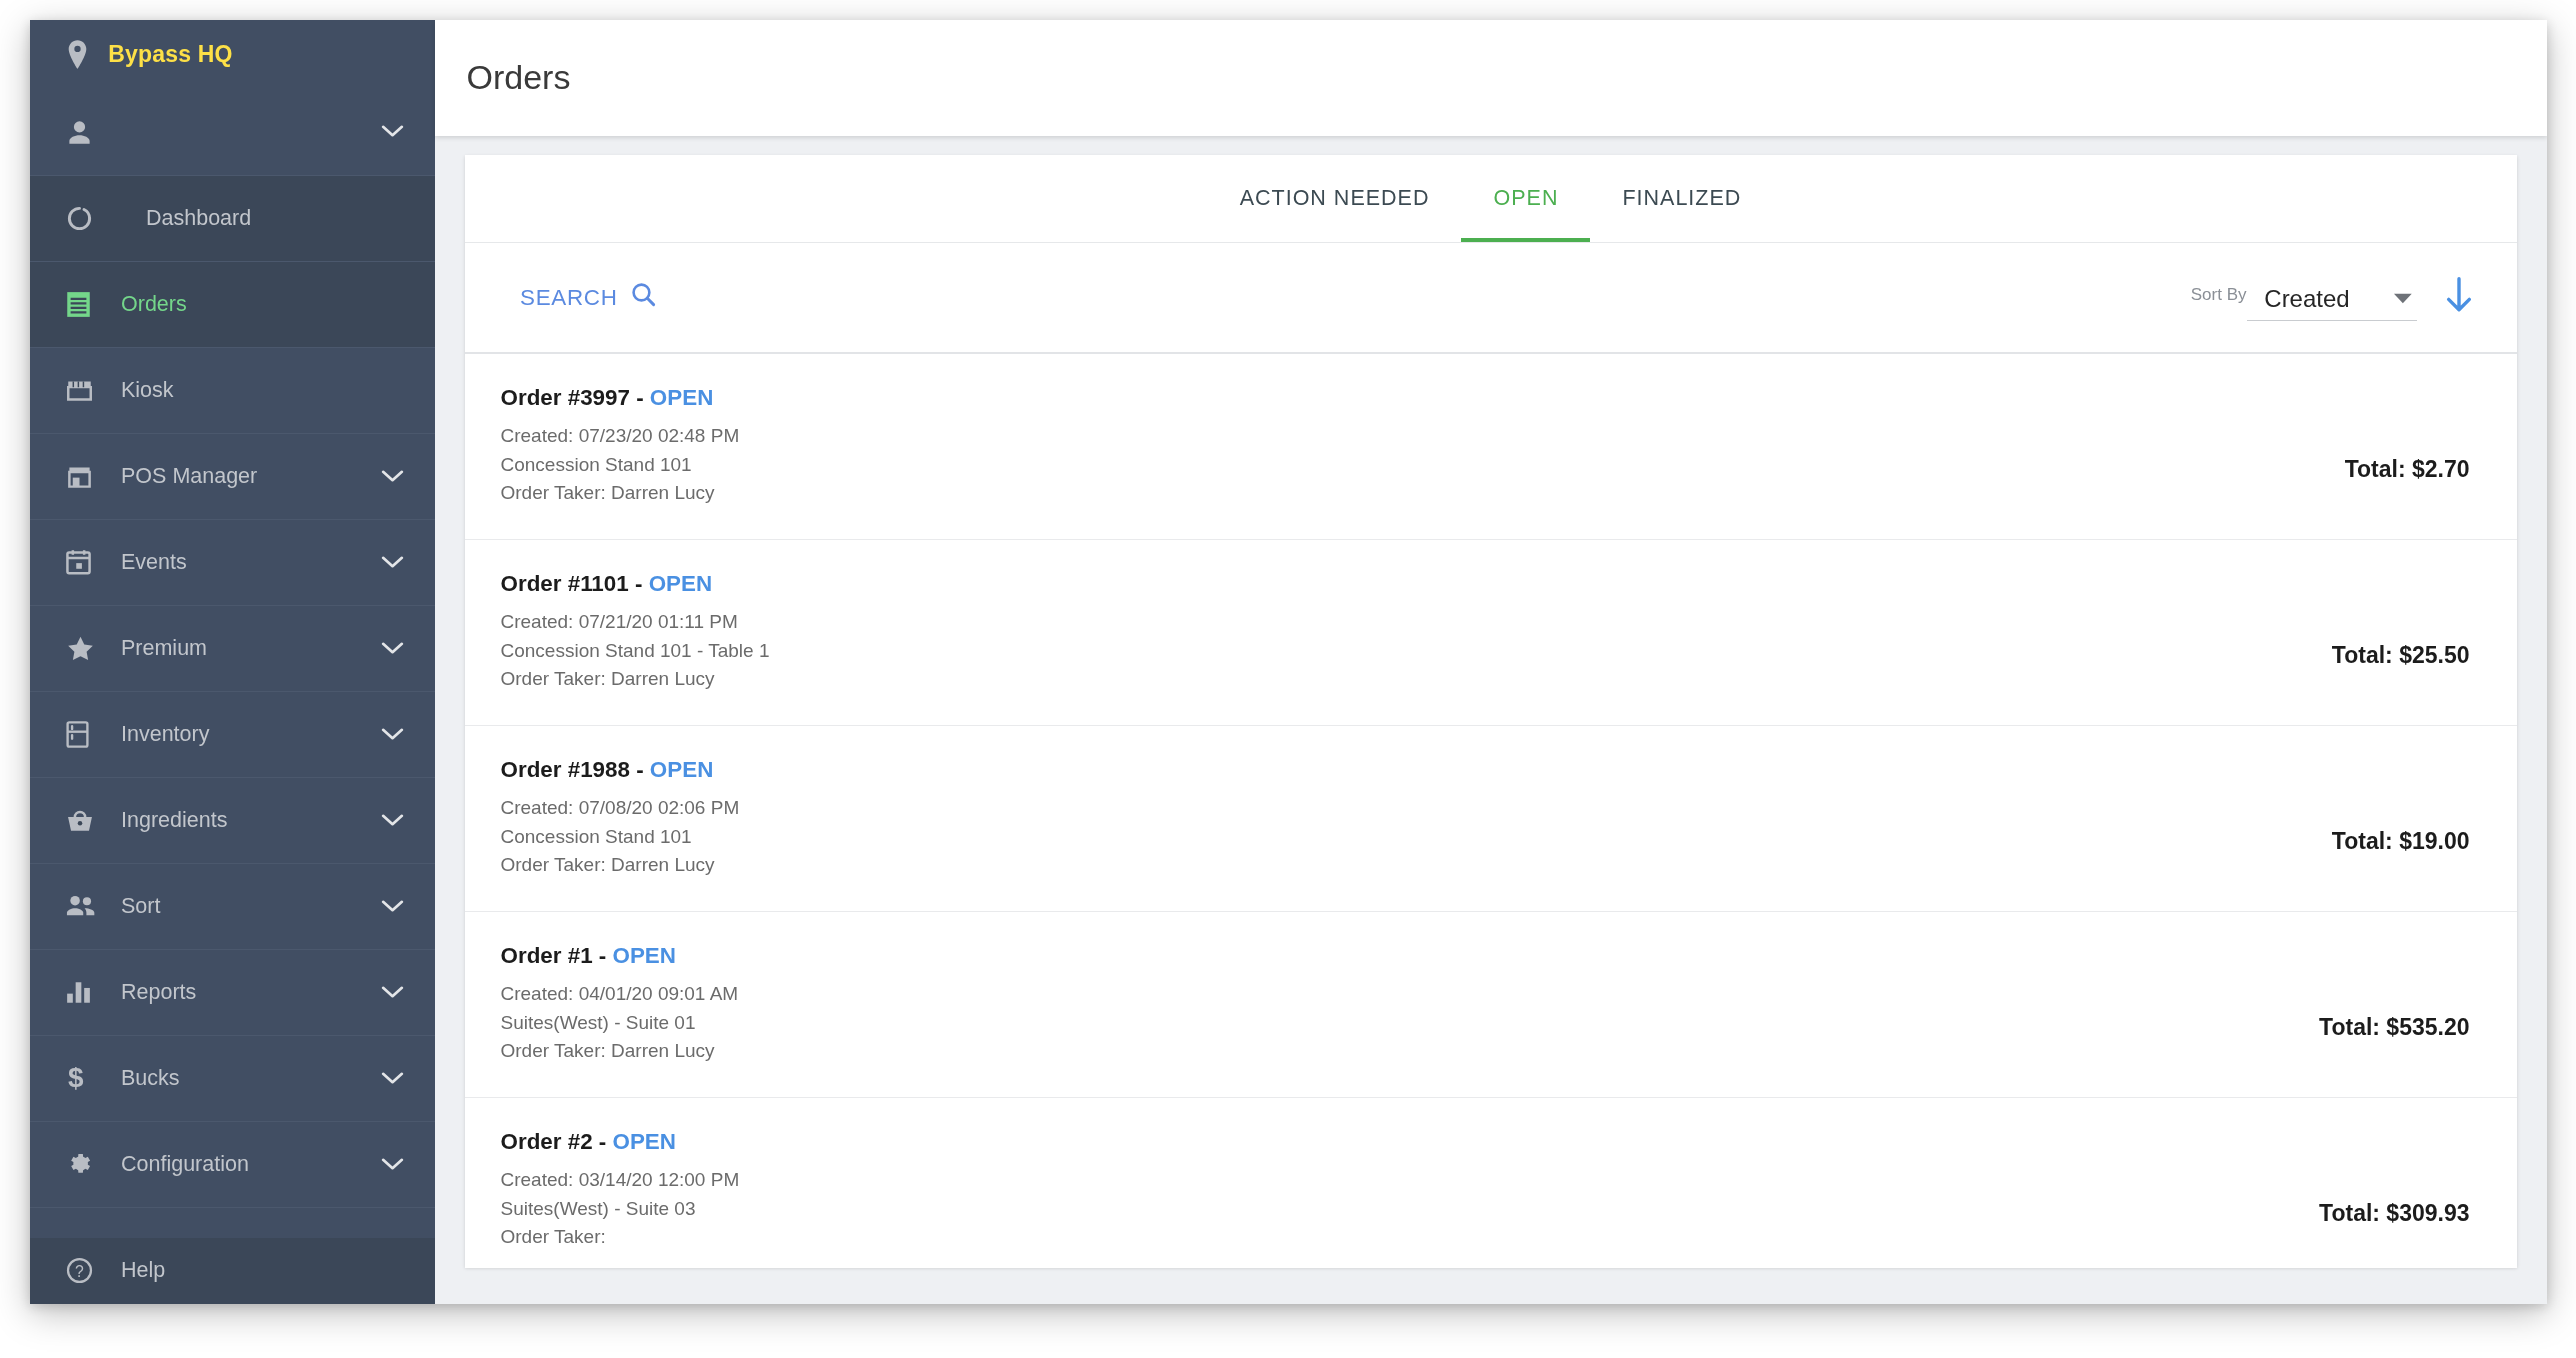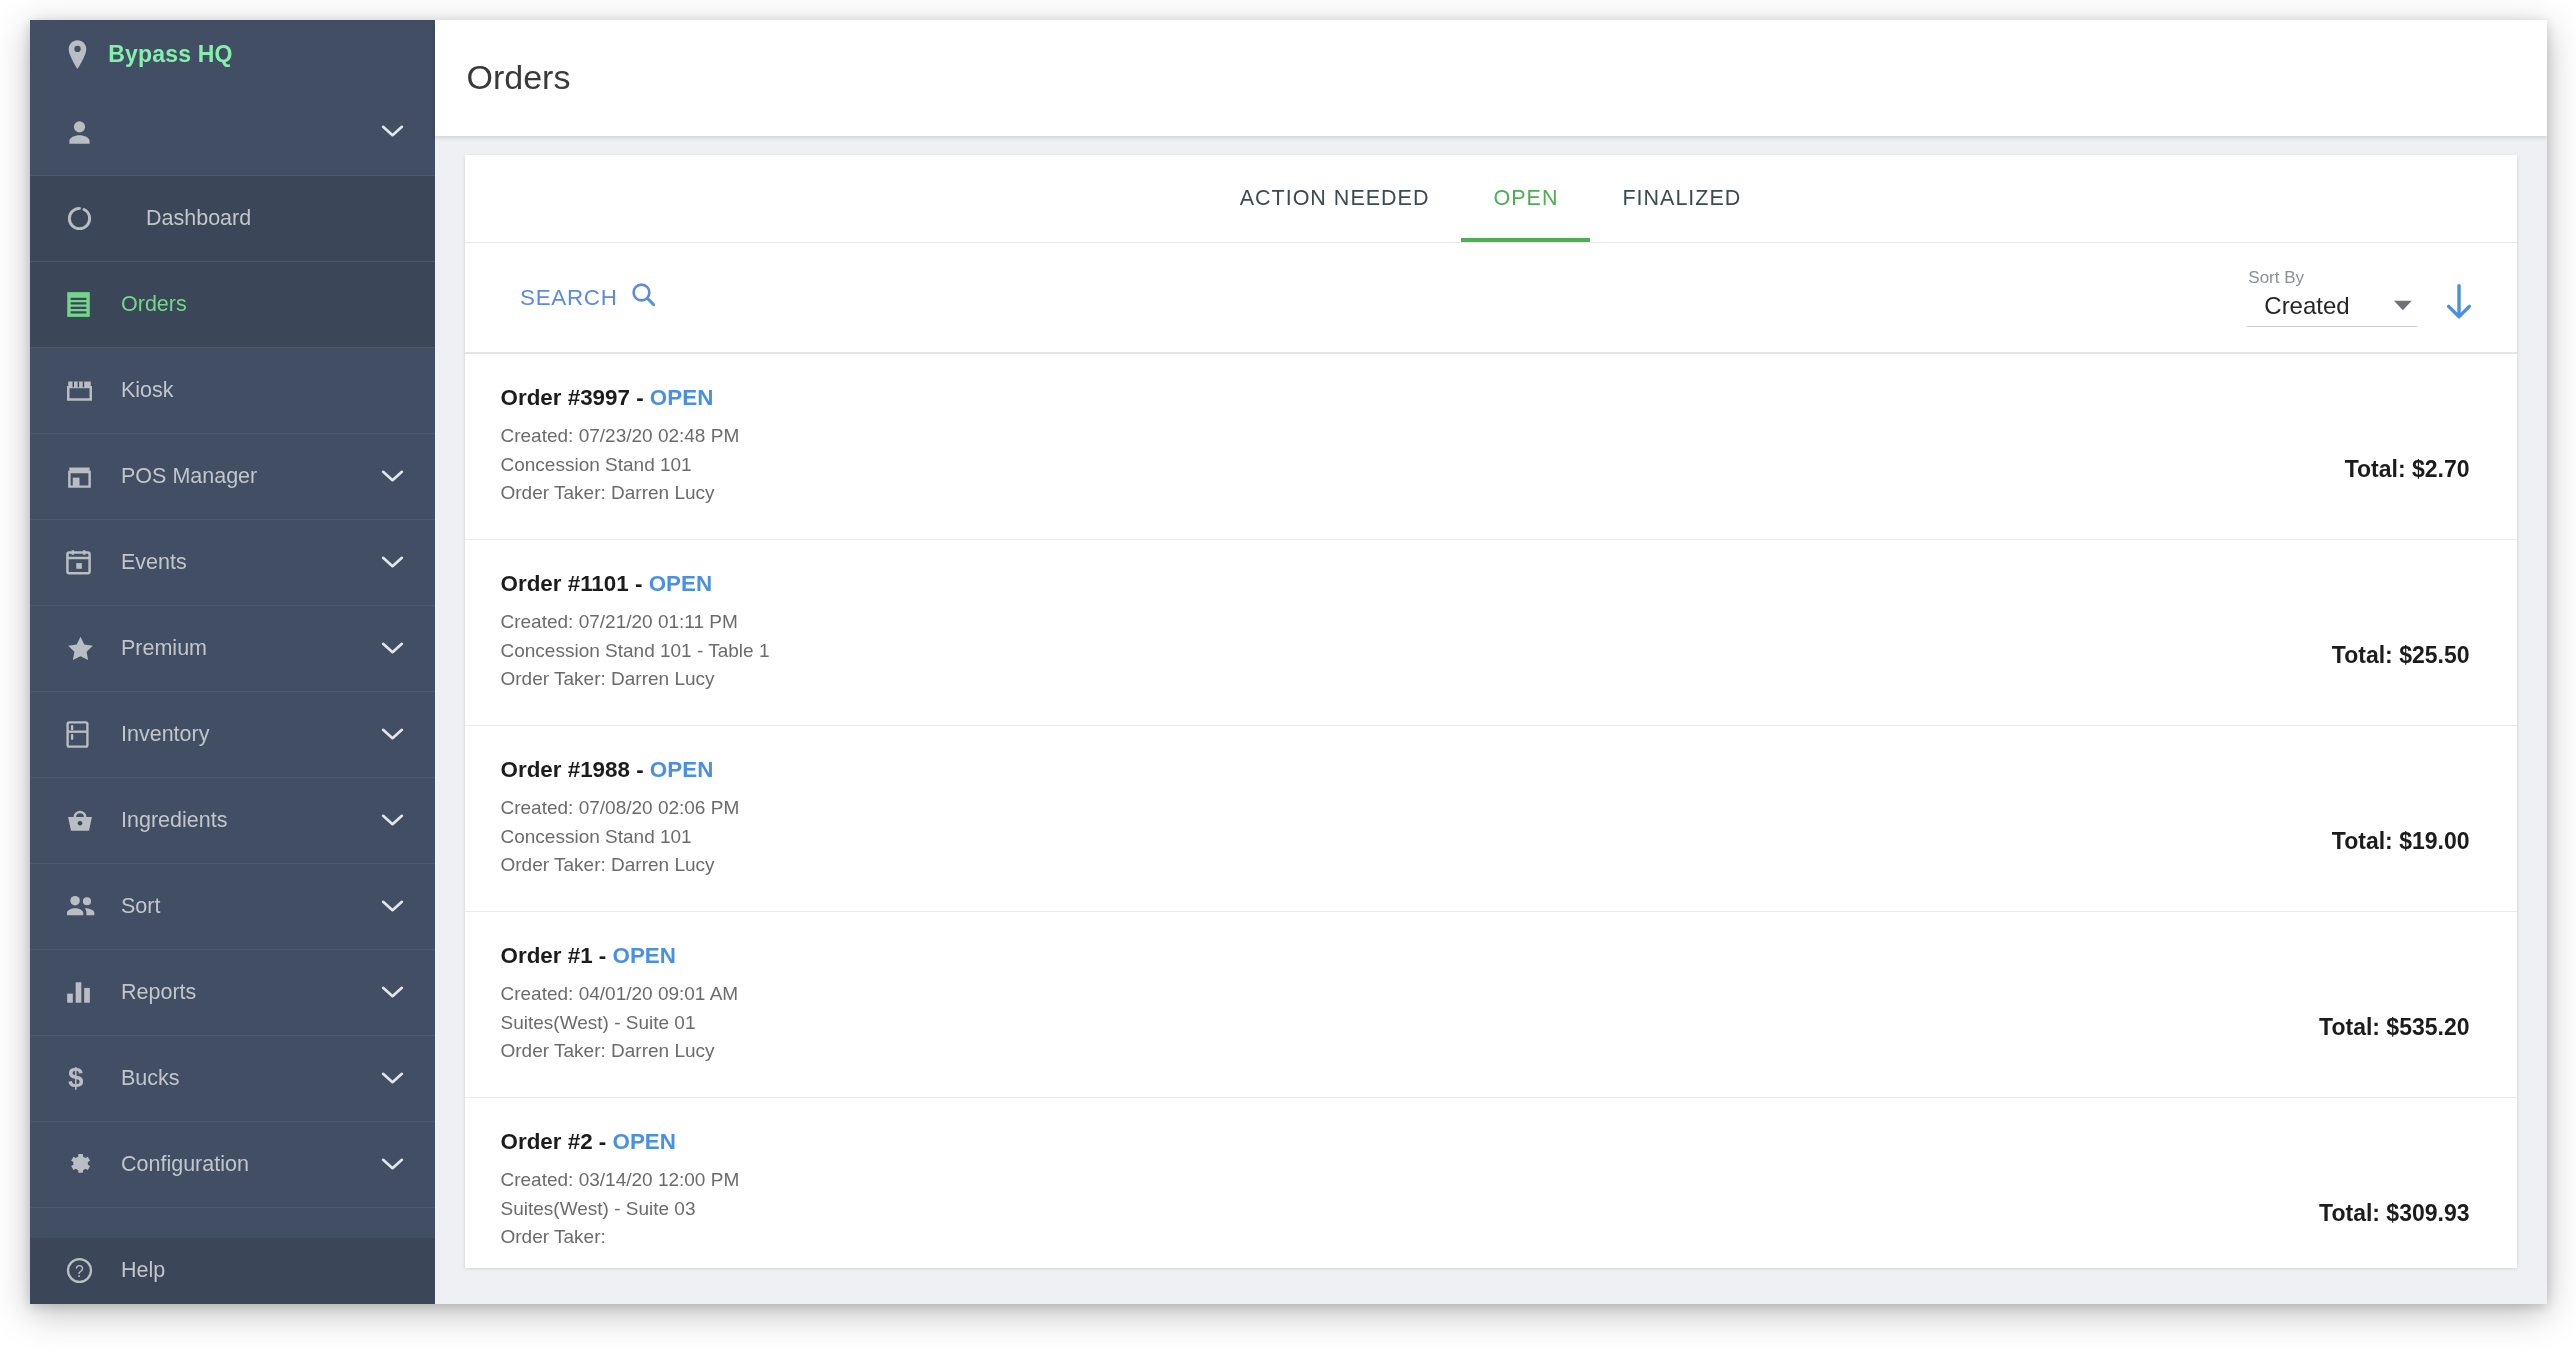--- a/index.html
+++ b/index.html
@@ -34,21 +34,21 @@
     color: #c2c6cc;
     position: relative;
     overflow: hidden;
   }
 
   .side-brand {
     height: 70px;
     display: flex;
     align-items: center;
     padding: 0 0 0 36px;
-    color: #86efac;
+    color: #fde047;
     font-size: 23px;
     font-weight: bold;
     letter-spacing: 0.2px;
   }
   .side-brand .brand-icon { margin-right: 19.7px; display: flex; align-items: center; }
 
   .side-account {
     height: 86px;
     display: flex;
     align-items: center;
@@ -190,21 +190,21 @@
     font-family: inherit;
     padding: 7.2px 3.6px;
   }
   #filter-spacer { flex: 1; }
 
   #sort-group {
     display: flex;
     align-items: flex-end;
     gap: 27px;
   }
-  #sort-field { display: flex; flex-direction: column; }
+  #sort-field { display: flex; }
   #sort-label {
     font-size: 17px;
     color: #8a8f96;
     margin-bottom: 3.6px;
     padding-left: 1.8px;
   }
   #sort-select-row {
     display: flex;
     align-items: center;
     gap: 27px;

